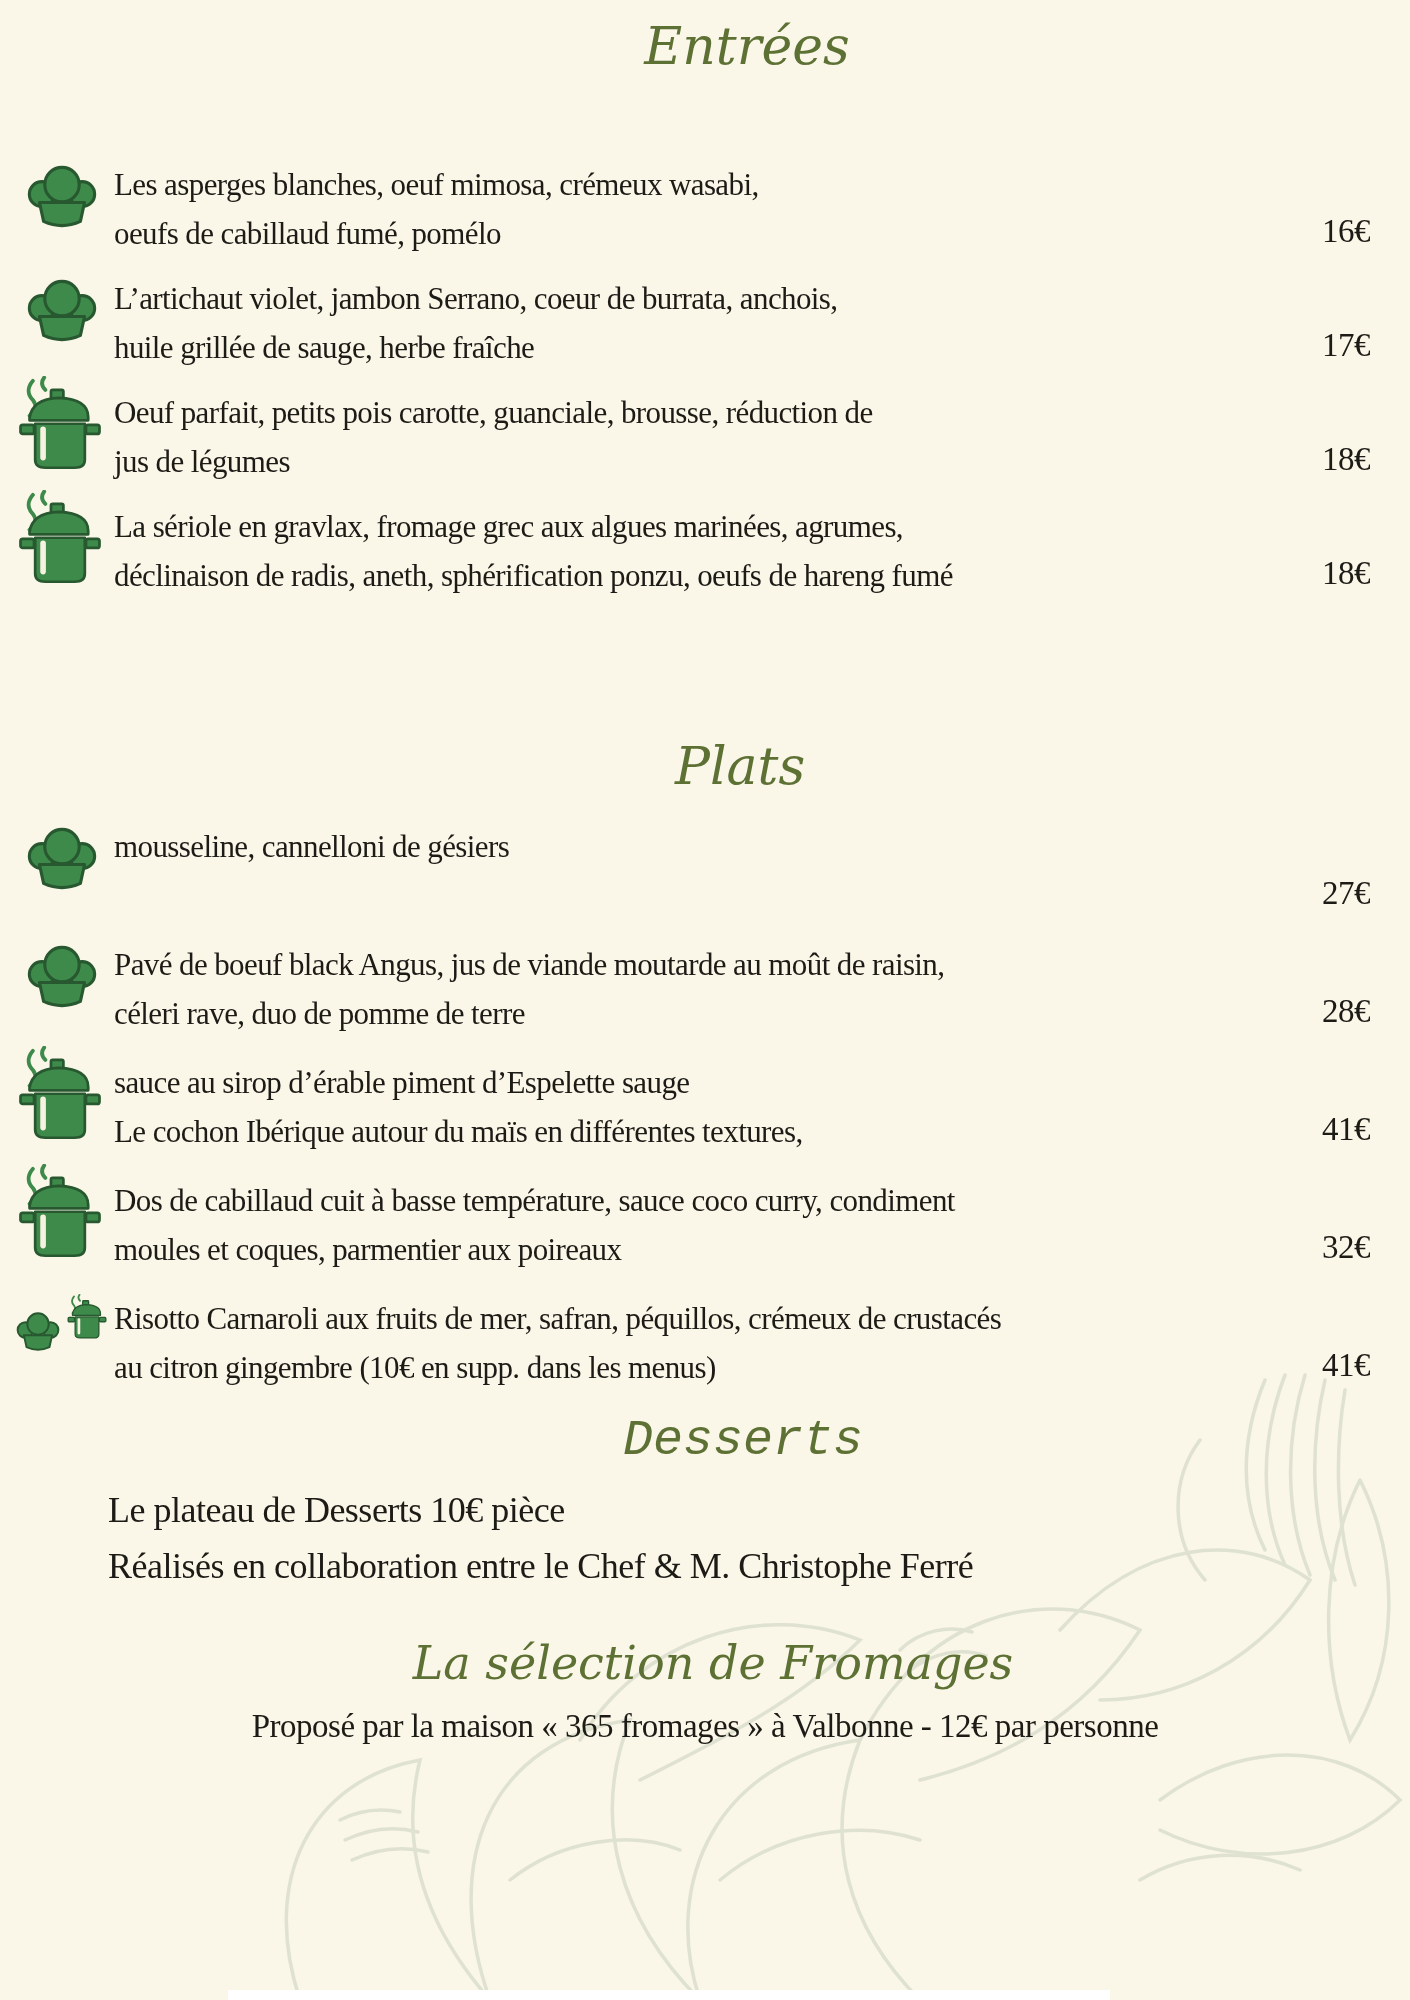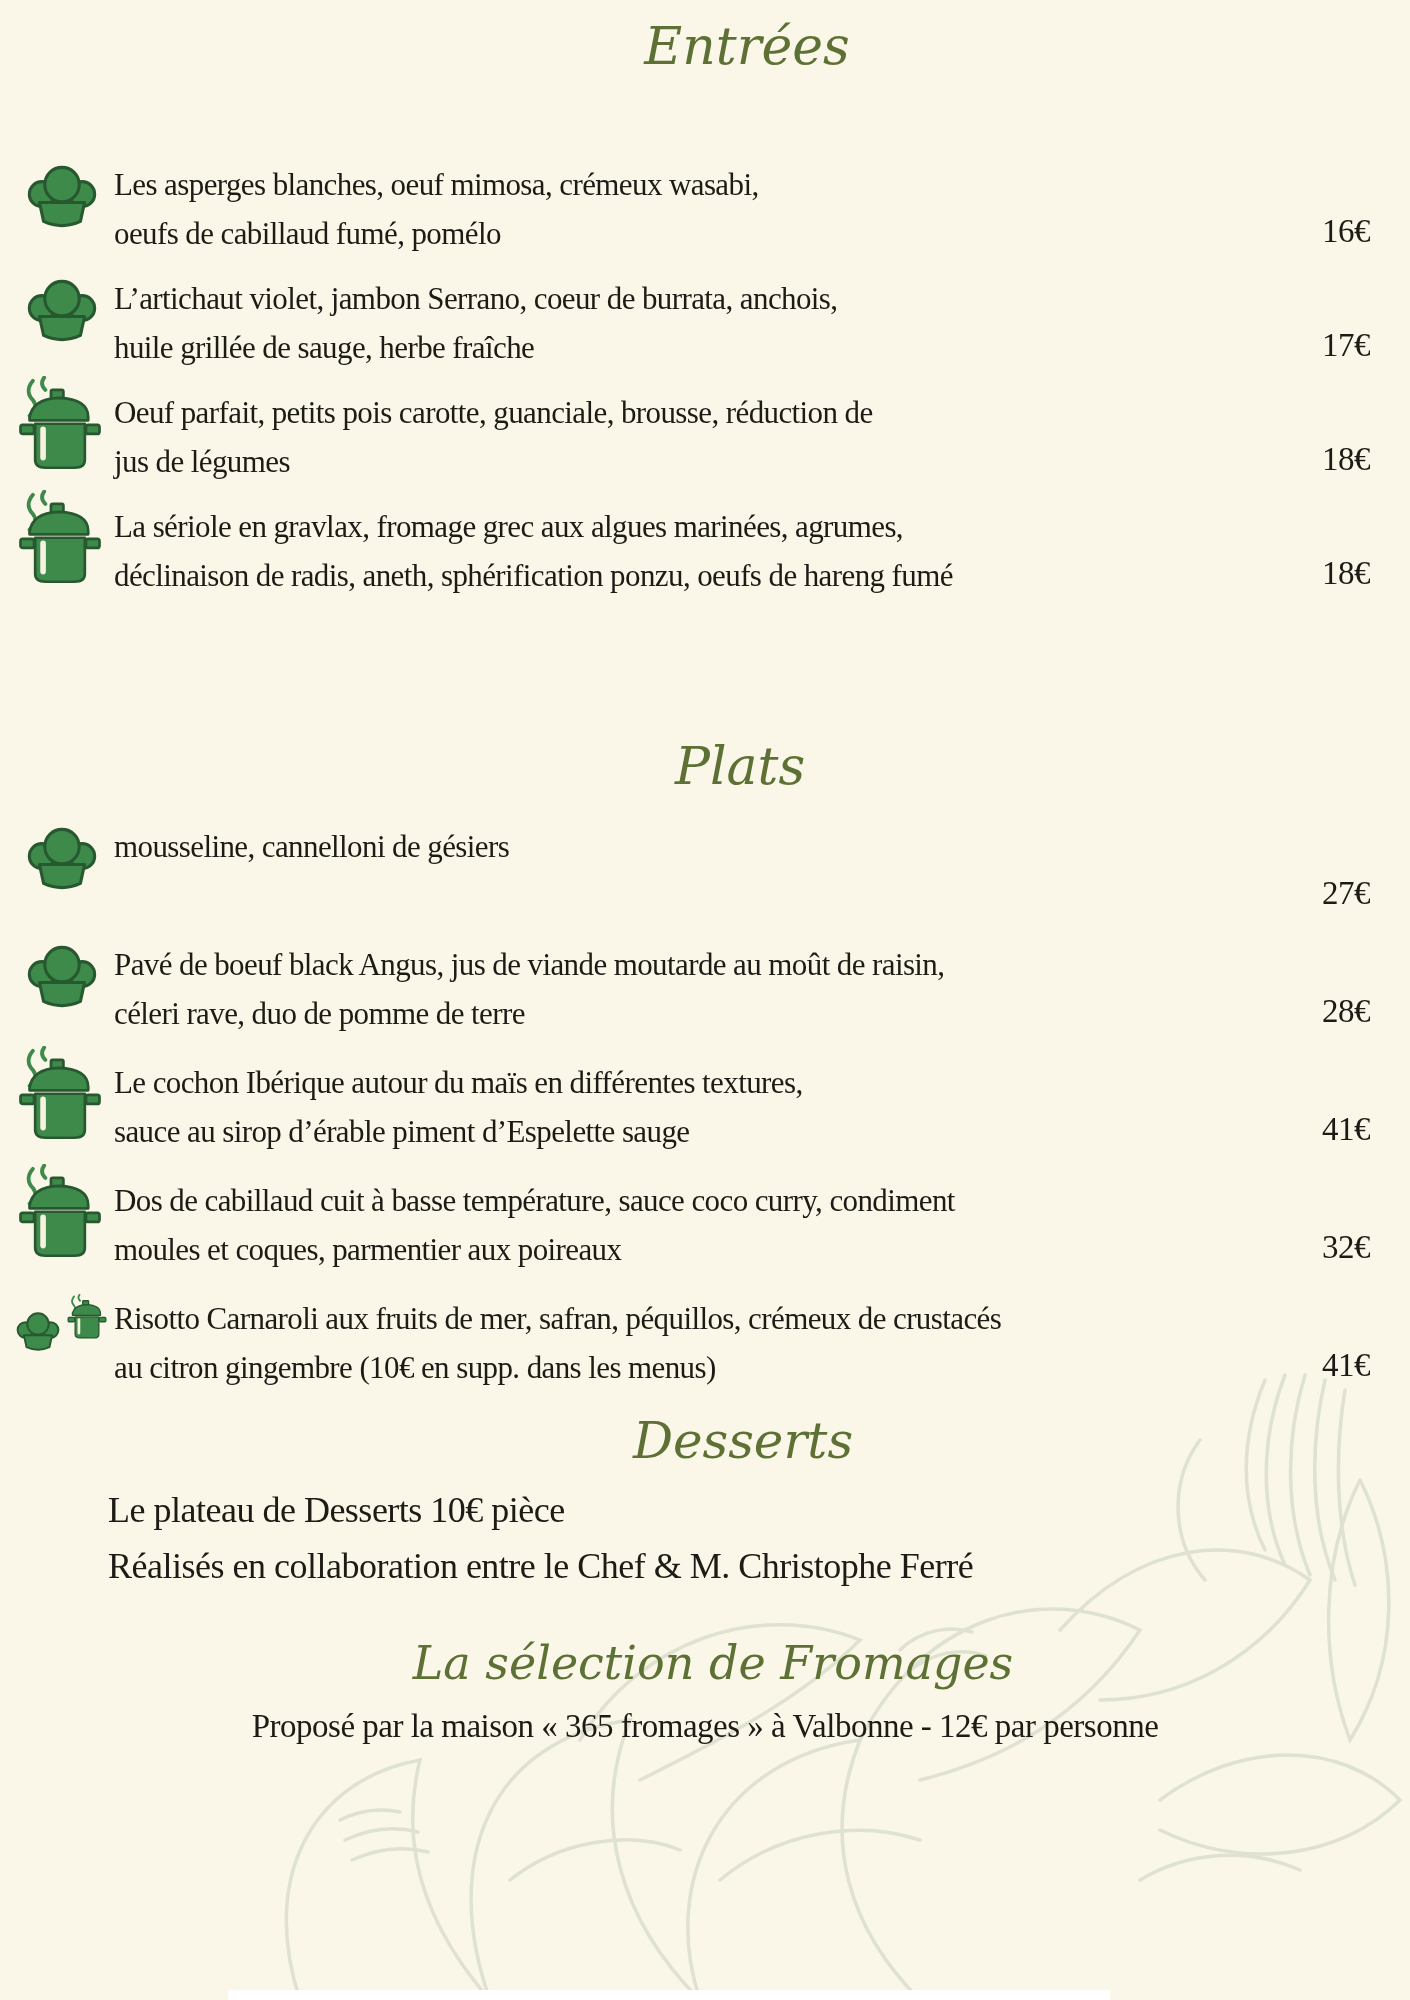--- a/index.html
+++ b/index.html
@@ -10,21 +10,21 @@
     font-family:"Liberation Serif", serif;
   }
   .flower-art { position:absolute; left:160px; top:1180px; width:1250px; height:820px; pointer-events:none; }
   .section-title {
     position:absolute; left:0; right:0; text-align:center;
     font-family:"DejaVu Serif", serif; font-style:italic; font-weight:400;
     color: var(--title-olive, #5e7134);
   }
   #entrees-title  { top:16px;   font-size:52px; padding-left:84px; }
   #plats-title    { top:736px;  font-size:52px; padding-left:70px; }
-  #desserts-title { top:1412px; font-size:50px; padding-left:76px; }
+  #desserts-title { top:1412px; font-size:50px; padding-left:76px;font-family:Liberation Mono, monospace; }
   #fromages-title { top:1636px; font-size:46px; padding-left:16px; }
 
   .menu-list { position:absolute; left:14px; right:14px; }
   #entrees-list { top:160px; }
   #plats-list   { top:822px; }
   .menu-item { position:relative; display:flex; align-items:flex-start; }
   #entrees-list .menu-item { margin-bottom:16px; }
   #plats-list   .menu-item { margin-bottom:20px; }
   .icon-cell { flex:0 0 100px; width:100px; position:relative; height:98px; }
   .icon-hat  { position:absolute; left:10px; top:2px;   width:76px; height:69px; }
@@ -187,22 +187,22 @@
     <div class="price">28€</div>
   </div>
 
   <div class="menu-item">
     <div class="icon-cell">
         <svg class="icon-pot">
           <use href="#sym-pot"></use>
         </svg>
       </div>
     <div class="item-text">
+      <div class="item-line">sauce au sirop d’érable piment d’Espelette sauge</div>
       <div class="item-line">Le cochon Ibérique autour du maïs en différentes textures,</div>
-      <div class="item-line">sauce au sirop d’érable piment d’Espelette sauge</div>
     </div>
     <div class="price">41€</div>
   </div>
 
   <div class="menu-item">
     <div class="icon-cell">
         <svg class="icon-pot">
           <use href="#sym-pot"></use>
         </svg>
       </div>

